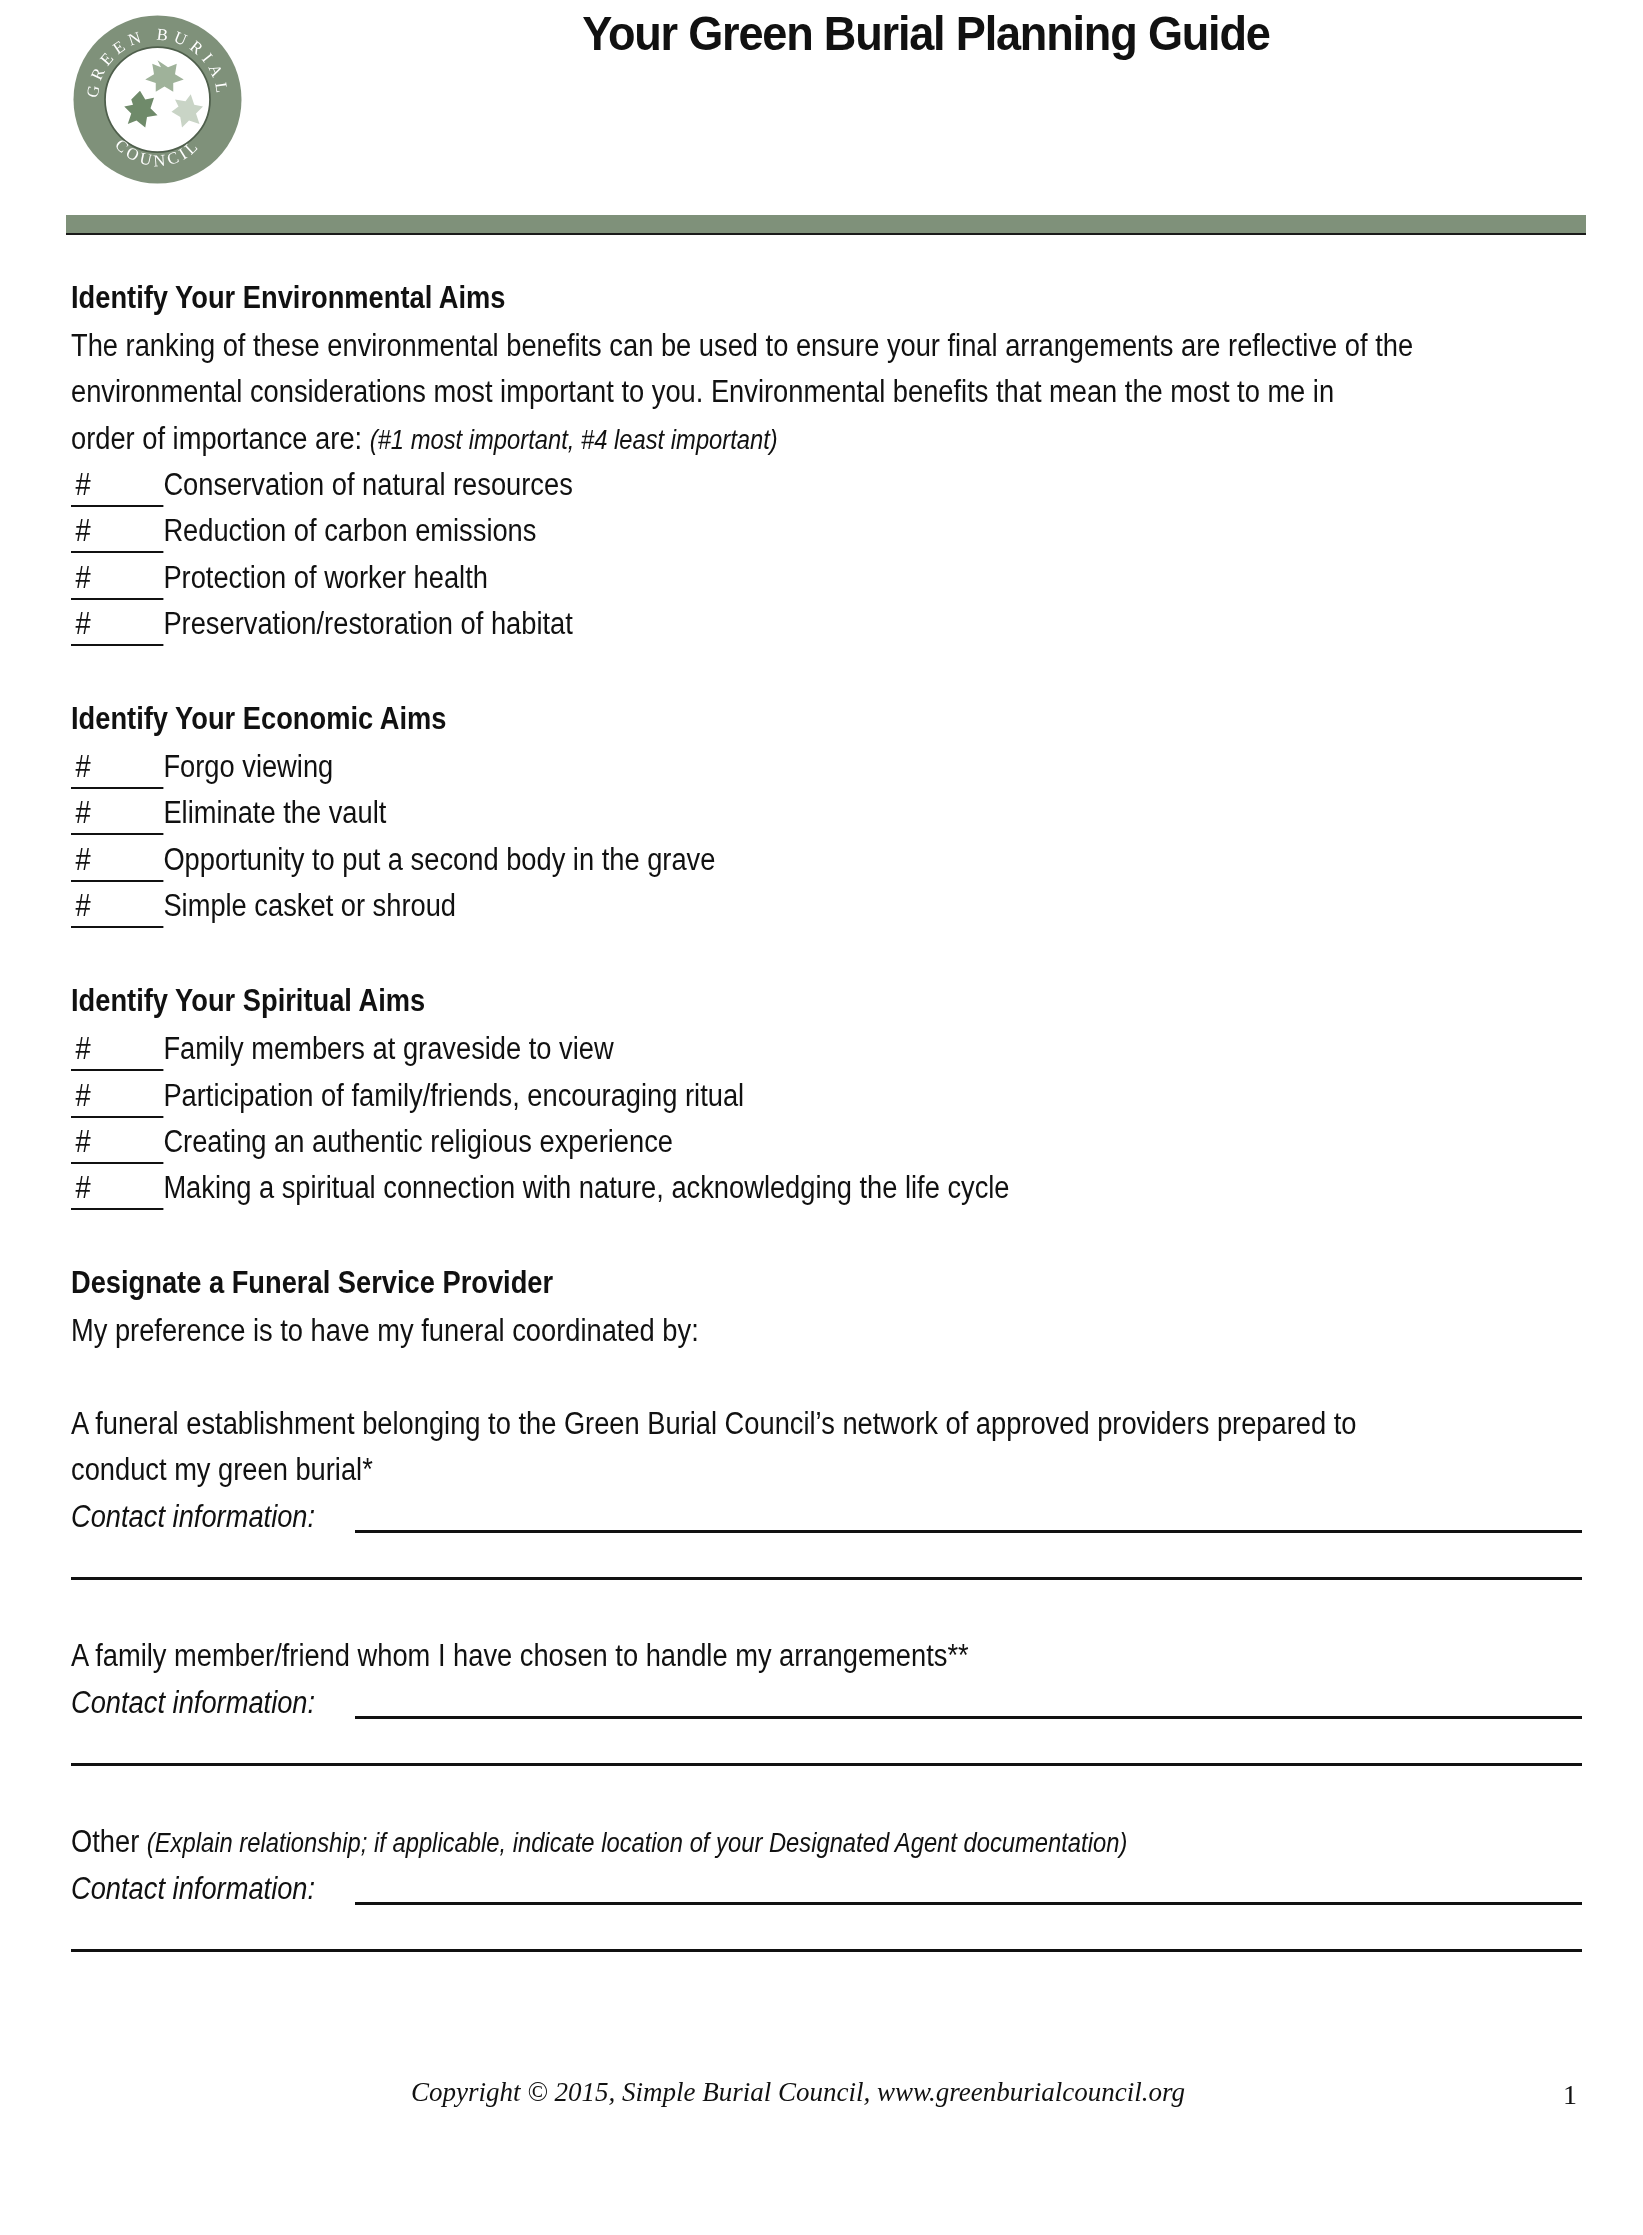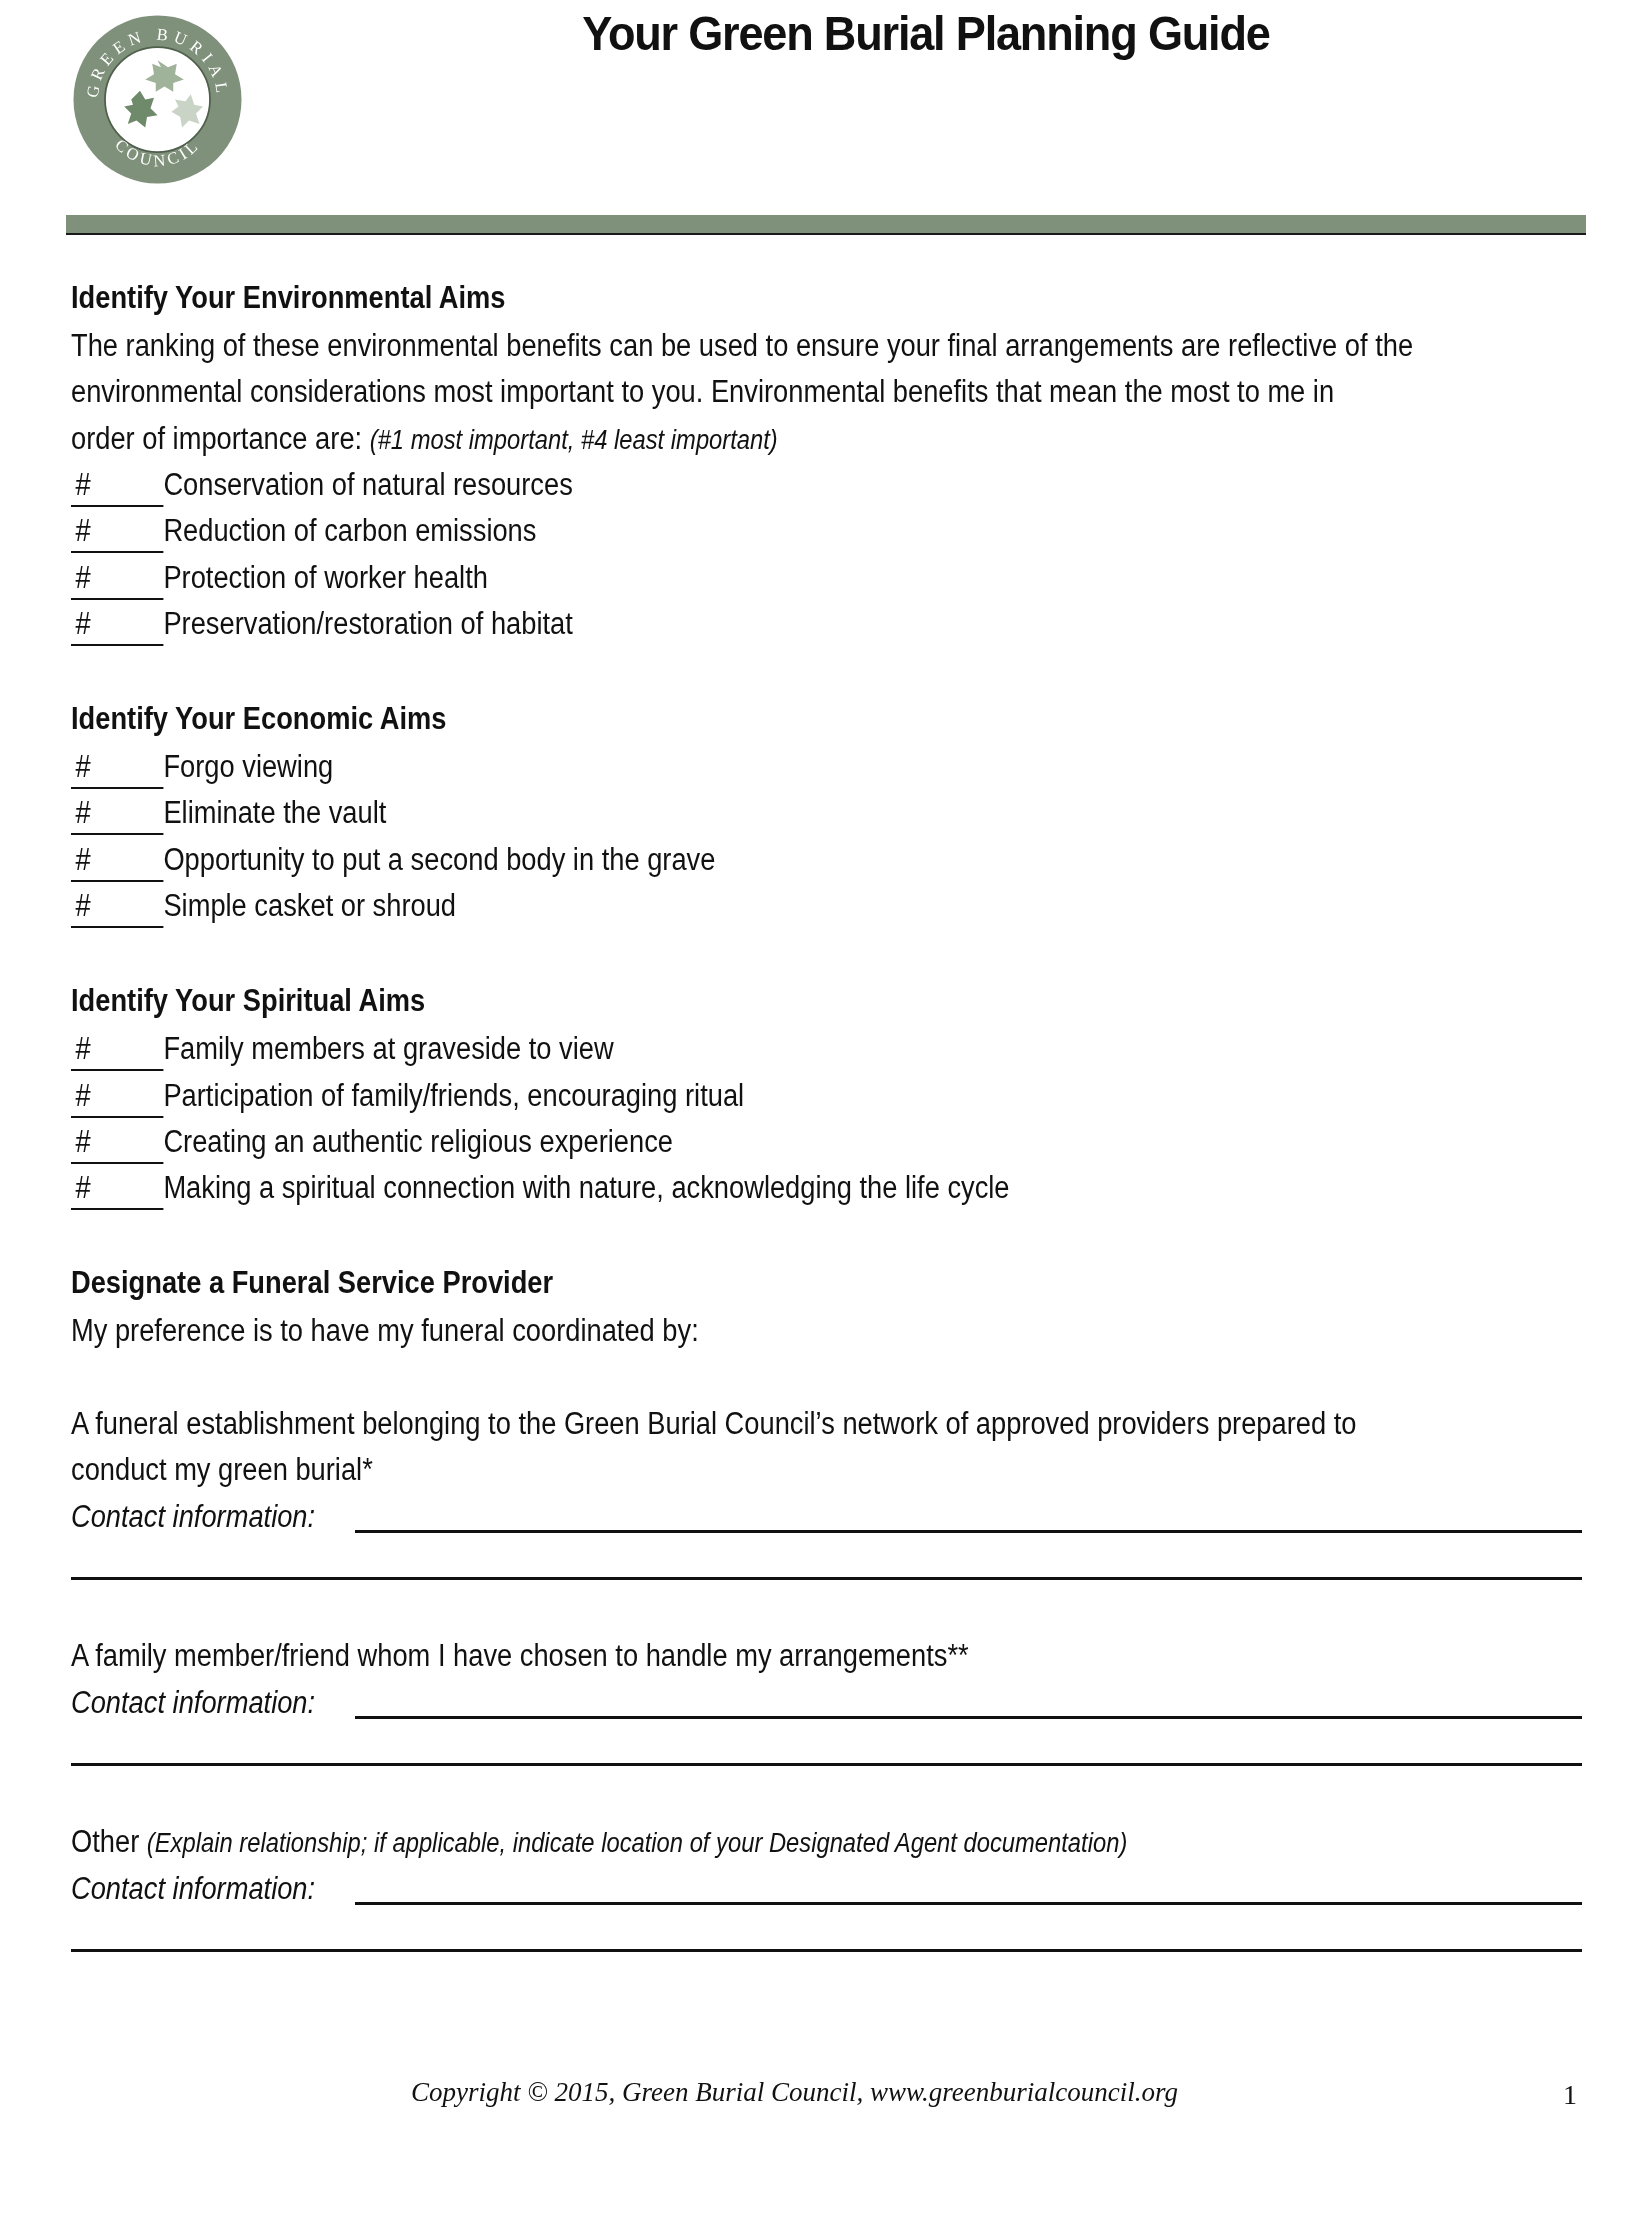--- a/index.html
+++ b/index.html
@@ -89,15 +89,15 @@
   <div class="line it" style="top:1680px">Contact information:</div>
   <div class="rule" style="left:284px; width:1227px; top:1716px"></div>
   <div class="rule" style="left:0; width:1511px; top:1763px"></div>
 
   <div class="line" style="top:1819px"><span>Other </span><span class="it sm">(Explain relationship; if applicable, indicate location of your Designated Agent documentation)</span></div>
   <div class="line it" style="top:1866px">Contact information:</div>
   <div class="rule" style="left:284px; width:1227px; top:1902px"></div>
   <div class="rule" style="left:0; width:1511px; top:1949px"></div>
 </div>
 
-<div class="footer">Copyright © 2015, Green Burial Council, www.greenburialcouncil.org</div>
+<div class="footer">Copyright © 2015, Simple Burial Council, www.greenburialcouncil.org</div>
 <div class="pagenum">1</div>
 
 
 </body></html>

